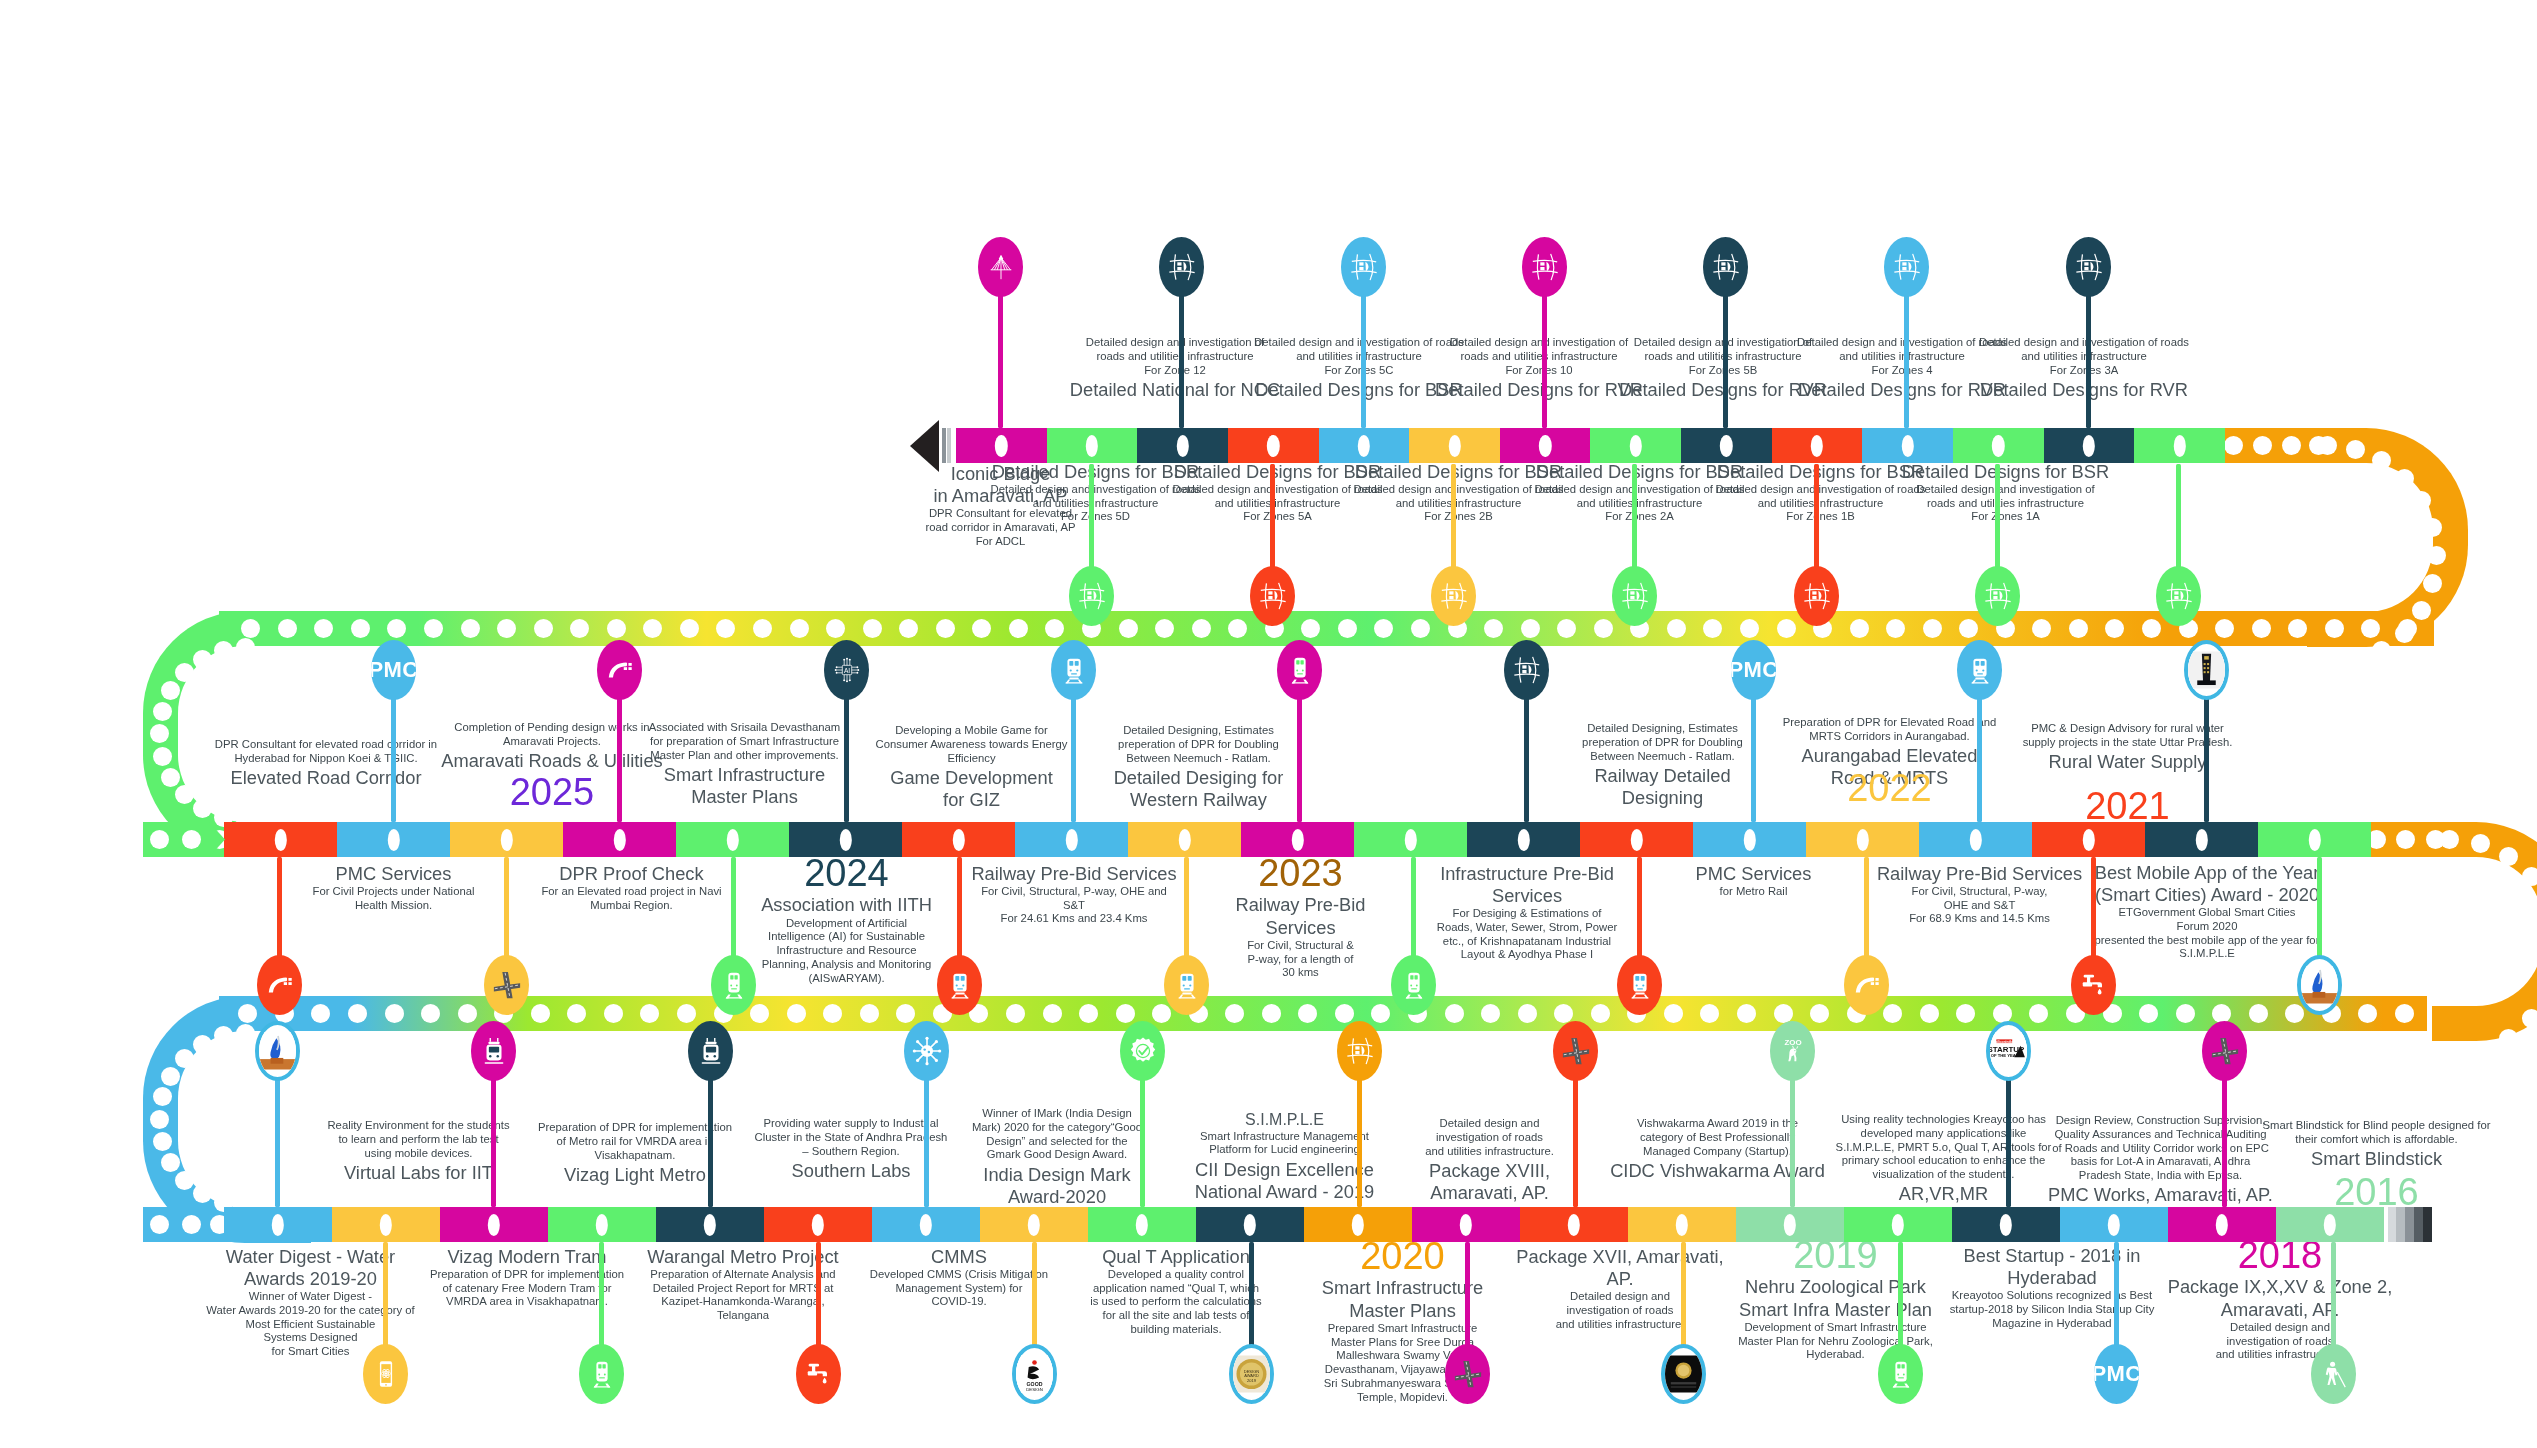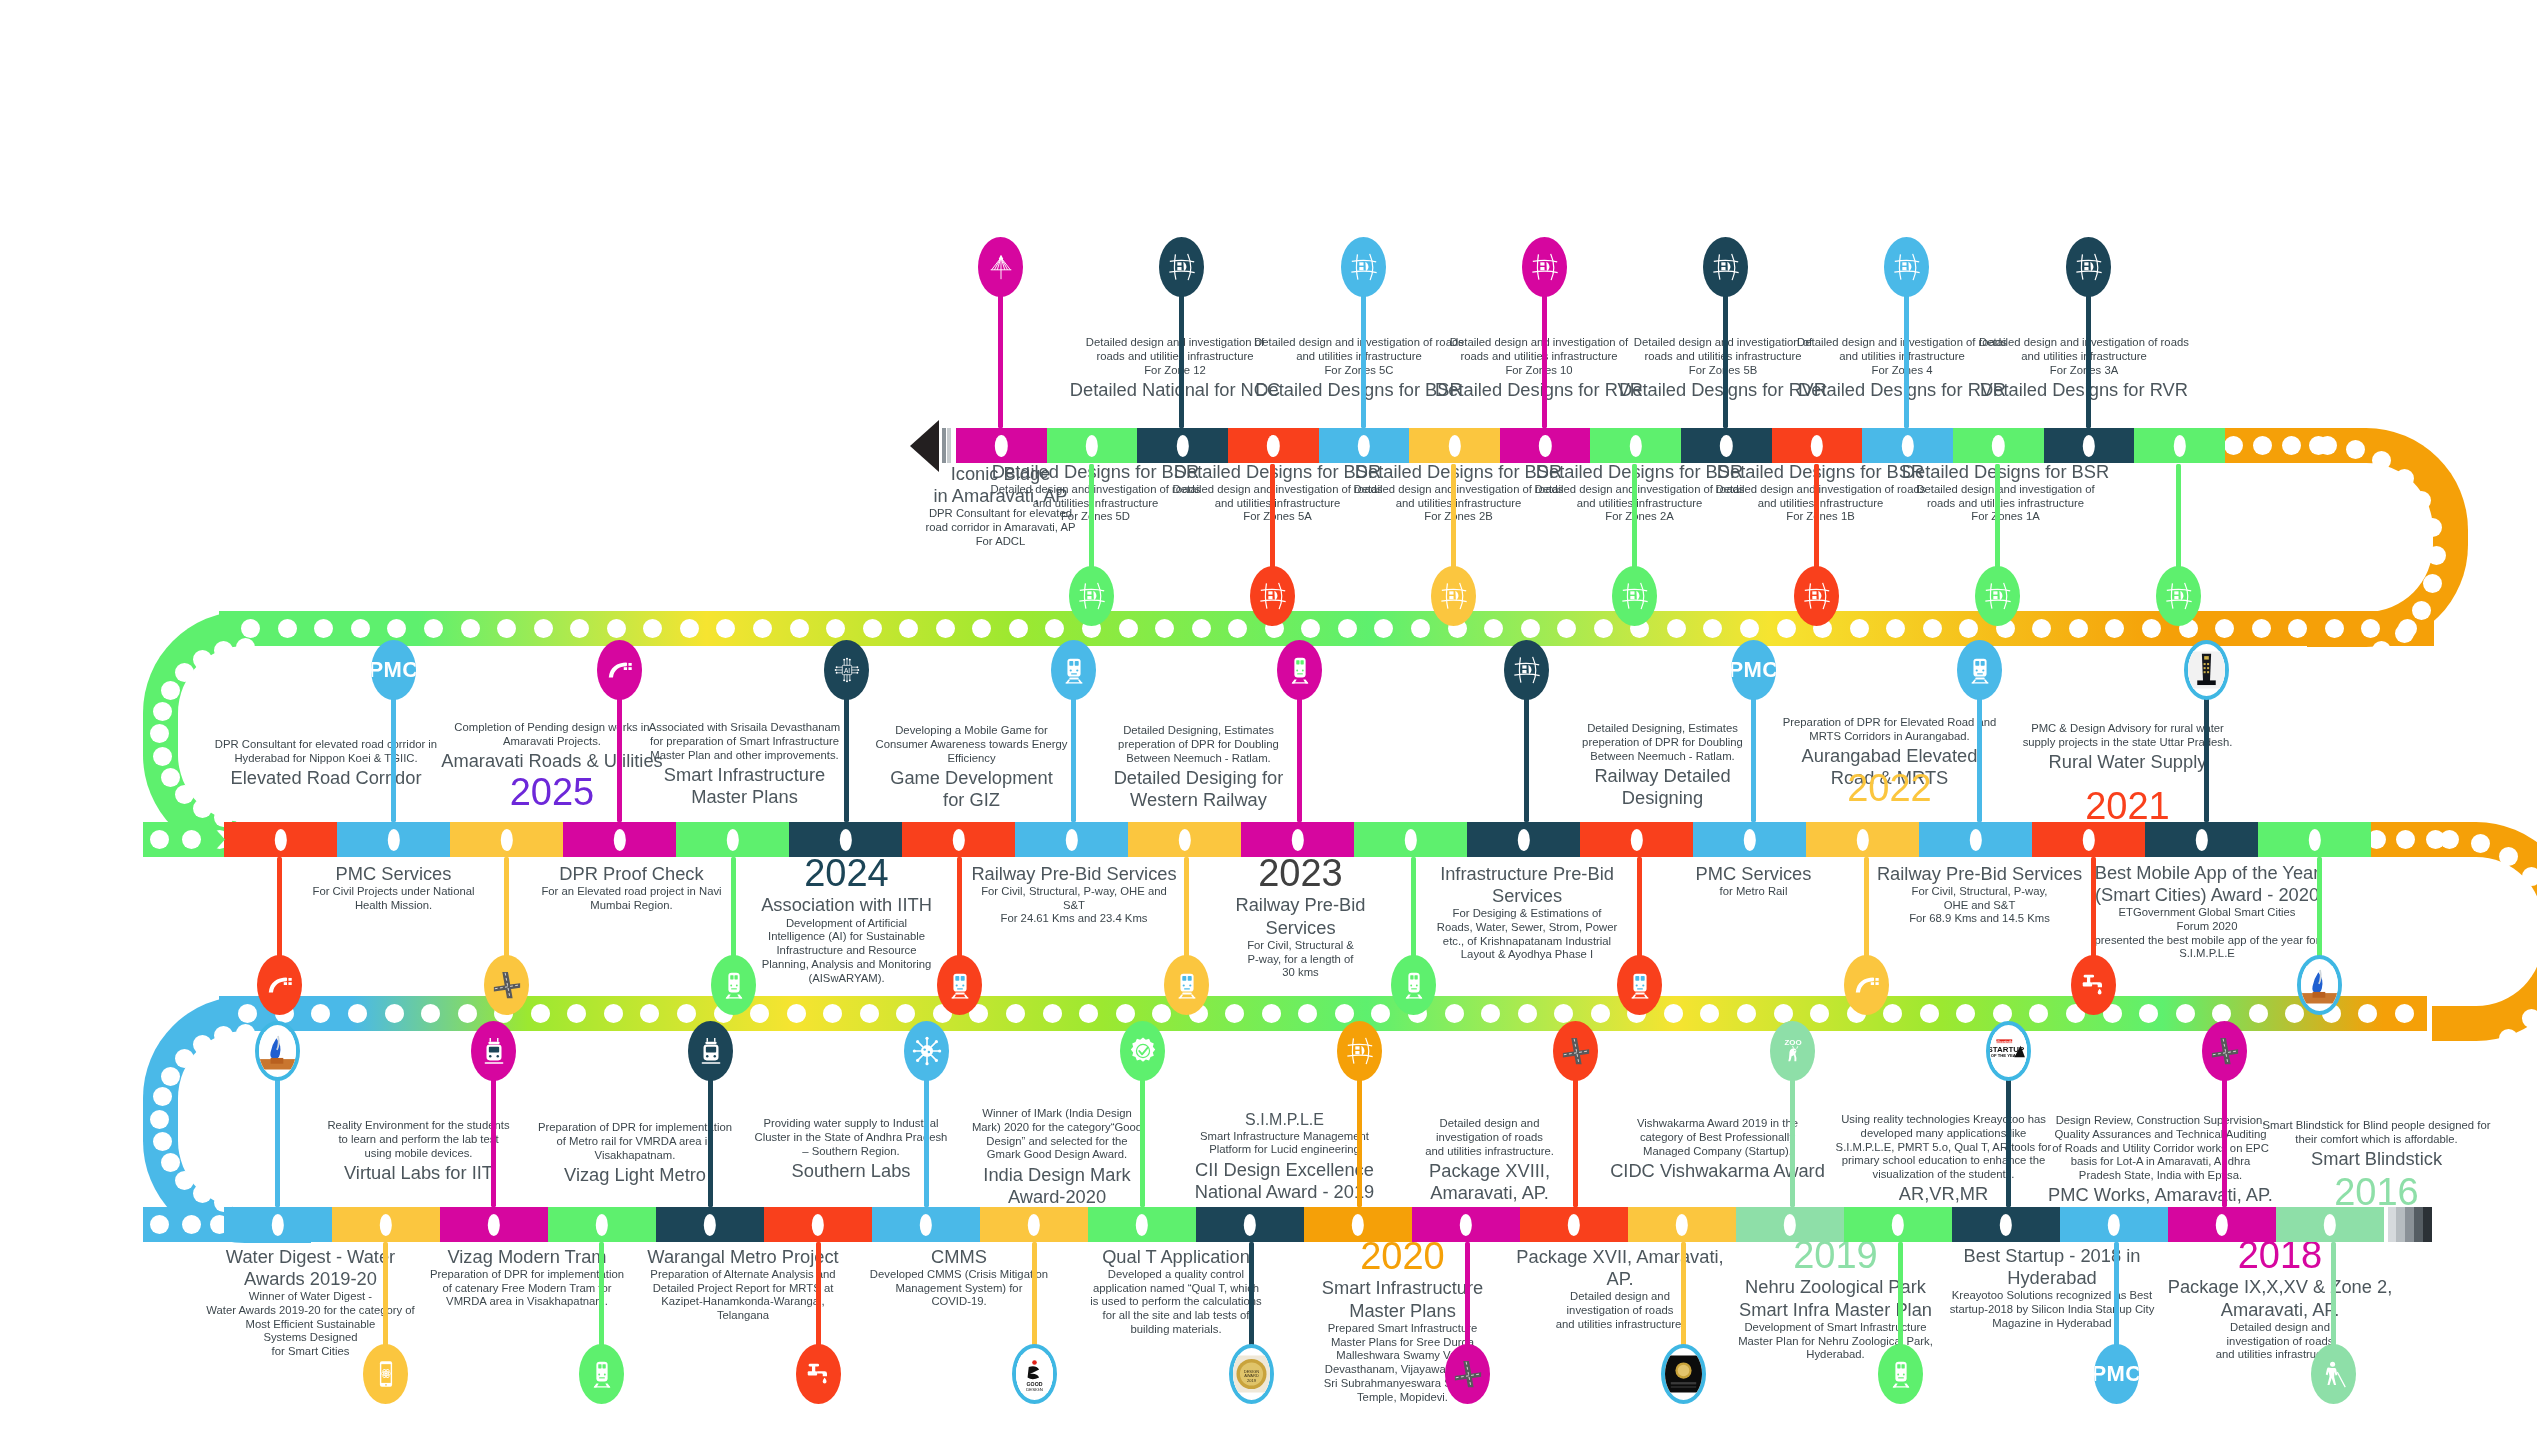--- a/index.html
+++ b/index.html
@@ -1013,21 +1013,21 @@
     <div class="txt" style="left: 737px; top: 854px; width: 219px;">
       <div class="yr" style="color:#1c4557">2024</div>
       <div class="ttl">Association with IITH</div>
       <div class="sub">Development of Artificial<br>Intelligence (AI) for Sustainable<br>Infrastructure and Resource<br>Planning, Analysis and Monitoring<br>(AISwARYAM).</div>
     </div>
     <div class="txt" style="left: 957px; top: 861px; width: 234px;">
       <div class="ttl">Railway Pre-Bid Services</div>
       <div class="sub">For Civil, Structural, P-way, OHE and<br>S&amp;T<br>For 24.61 Kms and 23.4 Kms</div>
     </div>
     <div class="txt" style="left: 1198px; top: 854px; width: 205px;">
-      <div class="yr" style="color:#404040">2023</div>
+      <div class="yr" style="color:#a16207">2023</div>
       <div class="ttl">Railway Pre-Bid Services</div>
       <div class="sub">For Civil, Structural &amp;<br>P-way, for a length of<br>30 kms</div>
     </div>
     <div class="txt" style="left: 1410px; top: 861px; width: 234px;">
       <div class="ttl">Infrastructure Pre-Bid<br>Services</div>
       <div class="sub">For Desiging &amp; Estimations of<br>Roads, Water, Sewer, Strom, Power<br>etc., of Krishnapatanam Industrial<br>Layout &amp; Ayodhya Phase I</div>
     </div>
     <div class="txt" style="left: 1651px; top: 861px; width: 205px;">
       <div class="ttl">PMC Services</div>
       <div class="sub">for Metro Rail</div>

